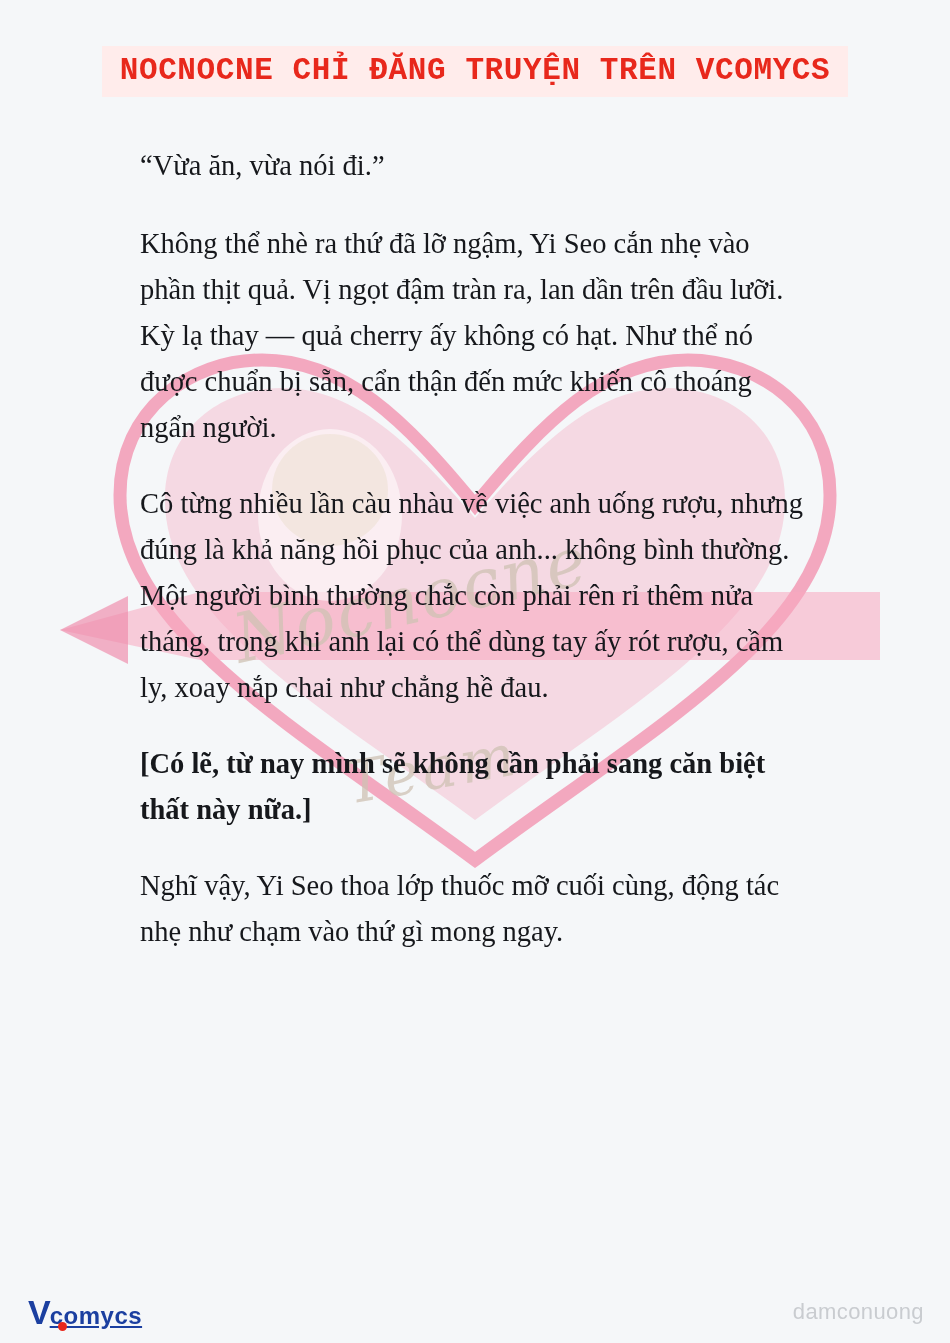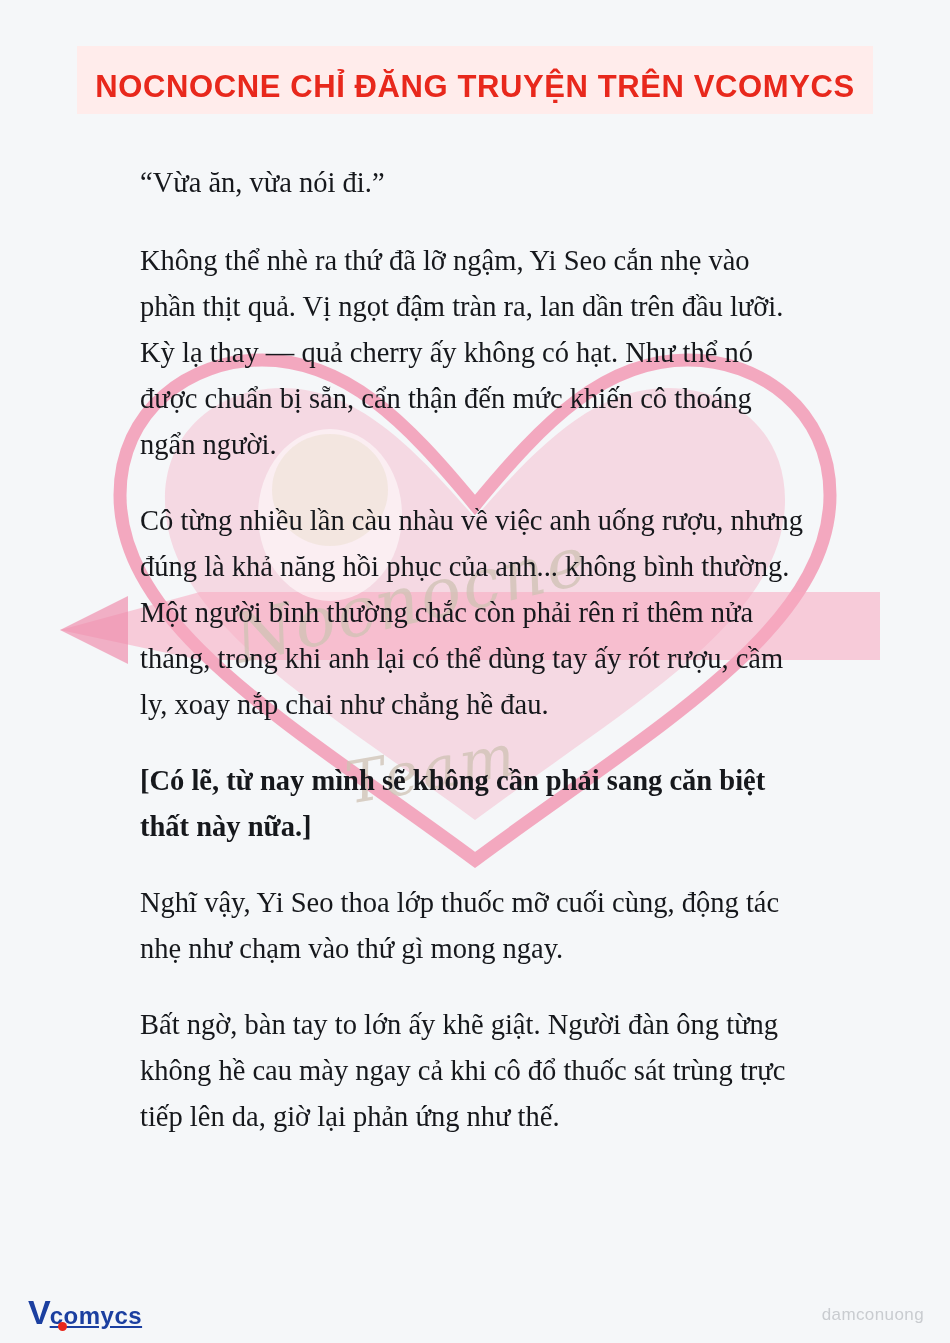--- a/index.html
+++ b/index.html
@@ -61,25 +61,25 @@
     z-index: 4;
     margin: 0 auto;
     padding-top: 46px;
     width: 820px;
     text-align: center;
   }
   .banner-title {
     display: inline-block;
     background: #ffeceb;
     color: #e8281c;
-    font-family: Liberation Sans, sans-serif;
+    font-family: Liberation Mono, monospace;
     font-weight: bold;
     font-size: 31px;
     letter-spacing: .6px;
-    padding: 23px 18px 9px 18px;
+    padding: 7px 18px 9px 18px;
     white-space: nowrap;
   }
 
   
   .content {
     position: relative;
     z-index: 3;
     margin: 0 auto;
     padding: 46px 70px 0 70px;
     width: 810px;
@@ -139,21 +139,21 @@
     height: 9px;
     border-radius: 50%;
     background: #e8281c;
   }
   .footer-note {
     position: absolute;
     right: 26px;
     bottom: 18px;
     color: #c9ccd0;
     font-family: "Liberation Sans", sans-serif;
-    font-size: 17px;
+    font-size: 22px;
     letter-spacing: .4px;
   }
 </style>
 </head>
 <body>
 
 <div class="page">
 
   <svg class="watermark" viewBox="0 0 950 600" xmlns="http://www.w3.org/2000/svg">
     <path d="M475 560 C 300 430, 120 330, 120 195 C 120 110, 190 60, 262 60 C 345 60, 405 120, 475 205 C 545 120, 605 60, 688 60 C 760 60, 830 110, 830 195 C 830 330, 650 430, 475 560 Z" fill="none" stroke="#f29ab5" stroke-width="13" opacity="0.85"></path>
@@ -169,21 +169,20 @@
   <div class="banner">
     <span class="banner-title">NOCNOCNE CHỈ ĐĂNG TRUYỆN TRÊN VCOMYCS</span>
   </div>
 
   <div class="content">
     <p class="para lead">“Vừa ăn, vừa nói đi.”</p>
     <p class="para">Không thể nhè ra thứ đã lỡ ngậm, Yi Seo cắn nhẹ vào phần thịt quả. Vị ngọt đậm tràn ra, lan dần trên đầu lưỡi. Kỳ lạ thay — quả cherry ấy không có hạt. Như thể nó được chuẩn bị sẵn, cẩn thận đến mức khiến cô thoáng ngẩn người.</p>
     <p class="para">Cô từng nhiều lần càu nhàu về việc anh uống rượu, nhưng đúng là khả năng hồi phục của anh... không bình thường. Một người bình thường chắc còn phải rên rỉ thêm nửa tháng, trong khi anh lại có thể dùng tay ấy rót rượu, cầm ly, xoay nắp chai như chẳng hề đau.</p>
     <p class="para italic">[Có lẽ, từ nay mình sẽ không cần phải sang căn biệt thất này nữa.]</p>
     <p class="para">Nghĩ vậy, Yi Seo thoa lớp thuốc mỡ cuối cùng, động tác nhẹ như chạm vào thứ gì mong ngay.</p>
-    <p class="para">Bất ngờ, bàn tay to lớn ấy khẽ giật. Người đàn ông từng không hề cau mày ngay cả khi cô đổ thuốc sát trùng trực tiếp lên da, giờ lại phản ứng như thế.</p>
   </div>
 
   <div class="footer">
     <div class="logo">
       <span class="logo-v">V</span>
       <span class="logo-rest">comycs</span>
     </div>
     <span class="logo-dot"></span>
     <div class="footer-note">damconuong</div>
   </div>

